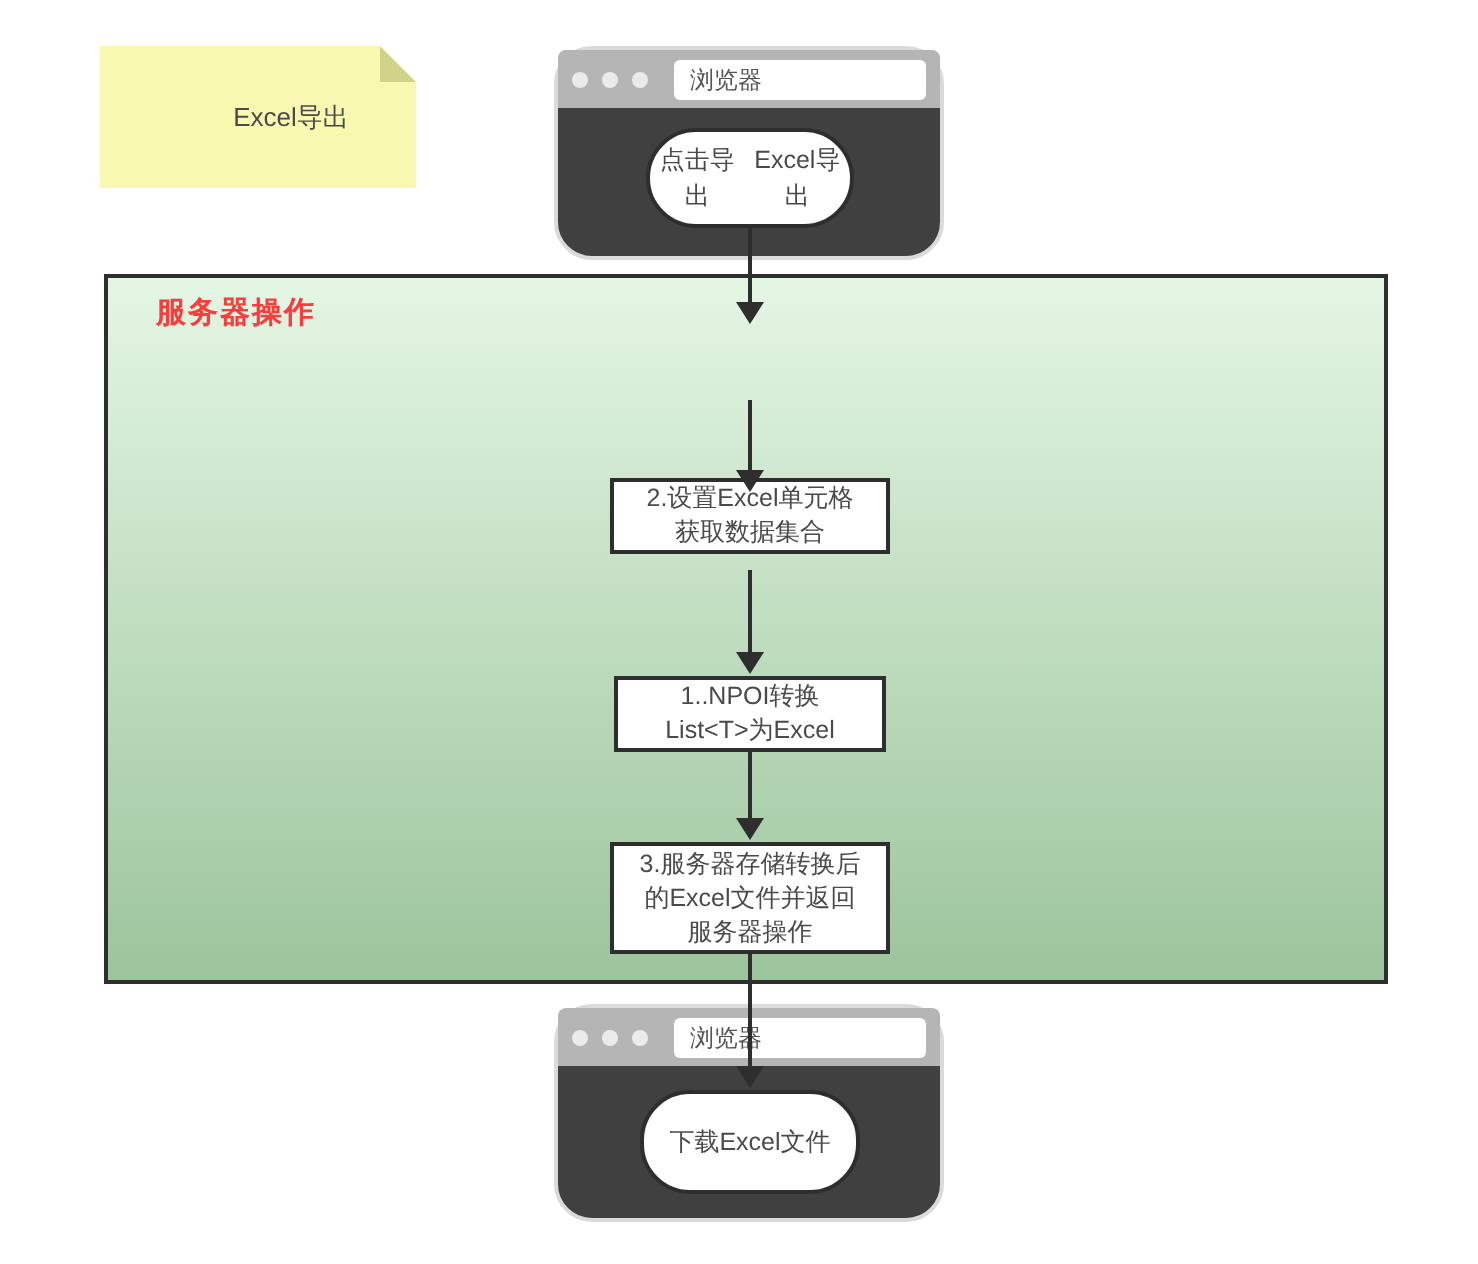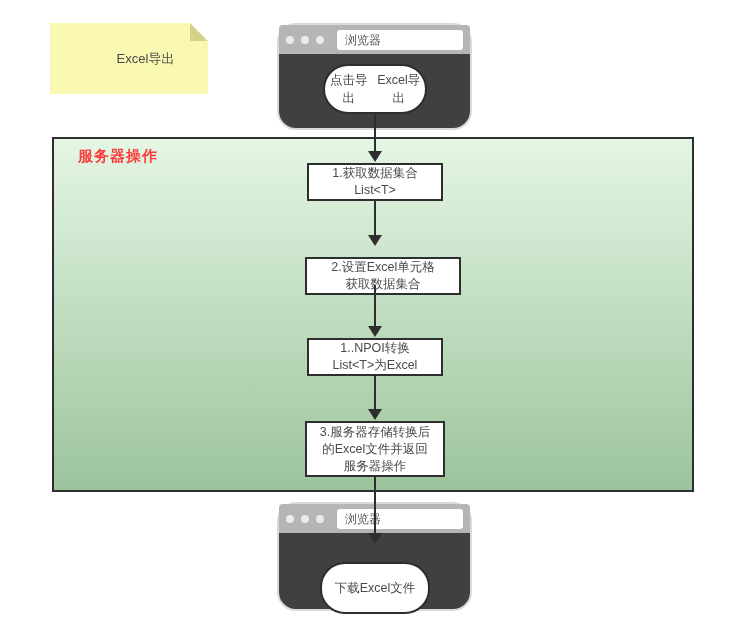--- a/index.html
+++ b/index.html
@@ -45,42 +45,42 @@
   }
 
   
   .stadium {
     position:absolute; background:#ffffff; border:2.5px solid #2e2e2e;
     border-radius:25px; display:flex; flex-direction:row;
     align-items:center; justify-content:center; text-align:center;
     font-size:12.5px; color:#4a4a4a; line-height:18px; z-index:2;
   }
   .stadium-top    { left:323px; top:64px;  width:104px; height:50px; }
-  .stadium-bottom { left:320px; top:562px; width:110px; height:52px; }
+  .stadium-bottom { left:320px; top:545px; width:110px; height:52px; }
 
   
   .server {
     position:absolute; left:52px; top:137px; width:642px; height:355px;
     border:2.5px solid #2e2e2e;
     background:linear-gradient(#e4f6e4, #9cc49c); z-index:0;
   }
   .server-label {
     position:absolute; left:24px; top:8px;
     color:#fb3c3c; font-weight:bold; font-size:15px; letter-spacing:1px;
   }
 
   
   .step {
     position:absolute; background:#ffffff; border:2.5px solid #2e2e2e;
     display:flex; flex-direction:column; align-items:center; justify-content:center;
     text-align:center; font-size:12.5px; color:#4a4a4a; line-height:17px;
     z-index:2; padding:2px 4px;
   }
   .step-1 { left:307px; top:163px; width:136px; height:38px; }
-  .step-2 { left:305px; top:257px; width:156px; height:38px; }
+  .step-2 { left:305px; top:239px; width:140px; height:38px; }
   .step-3 { left:307px; top:338px; width:136px; height:38px; }
   .step-4 { left:305px; top:421px; width:140px; height:56px; }
 
   
   .arrow-line {
     position:absolute; left:374px; width:2px; background:#2e2e2e; z-index:6;
   }
   .arrow-head {
     position:absolute; left:368px; width:0; height:0; z-index:6;
     border-left:7px solid transparent; border-right:7px solid transparent;
@@ -113,24 +113,20 @@
 
   <div class="stadium stadium-top">
     <div class="ln">点击导出</div>
     <div class="ln">Excel导出</div>
   </div>
 
   <div class="server">
     <div class="server-label">服务器操作</div>
   </div>
 
-  <div class="step step-1">
-    <div class="ln">1.获取数据集合</div>
-    <div class="ln">List&lt;T&gt;</div>
-  </div>
   <div class="step step-2">
     <div class="ln">2.设置Excel单元格</div>
     <div class="ln">获取数据集合</div>
   </div>
   <div class="step step-3">
     <div class="ln">1..NPOI转换</div>
     <div class="ln">List&lt;T&gt;为Excel</div>
   </div>
   <div class="step step-4">
     <div class="ln">3.服务器存储转换后</div>

